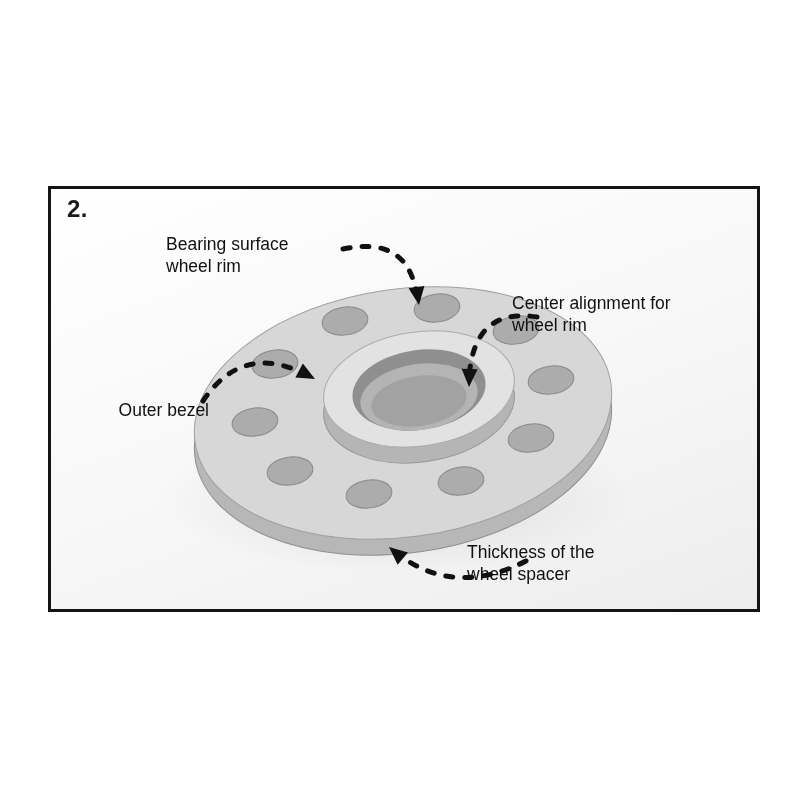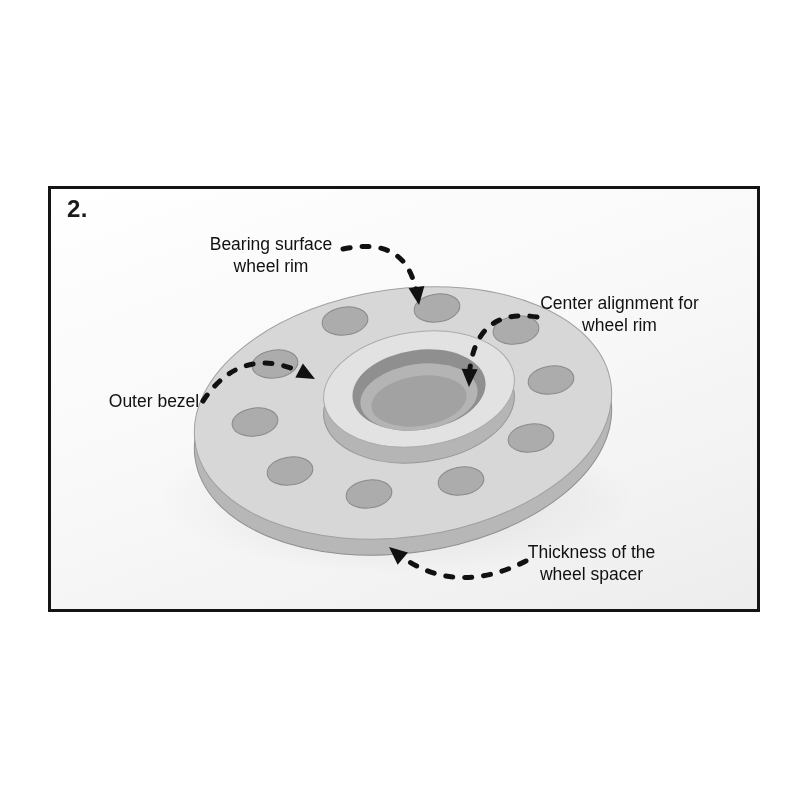--- a/index.html
+++ b/index.html
@@ -31,28 +31,27 @@
     left: 16px;
     top: 6px;
     font-size: 24px;
     font-weight: bold;
     letter-spacing: 0.5px;
   }
   .callout {
     position: absolute;
     font-size: 17.5px;
     line-height: 1.28;
-    text-align: center;
     white-space: pre-line;
     color: #111111;
   }
   .callout.bearing   { left: 115px; top: 44px;  width: 210px; }
   .callout.center-al { left: 461px; top: 103px; width: 215px; }
-  .callout.bezel     { left: 48px;  top: 201px; width: 110px; text-align: center; }
-  .callout.thickness { left: 438px; top: 352px; width: 205px; }
+  .callout.bezel     { left: 48px;  top: 210px; width: 110px; text-align: right; }
+  .callout.thickness { left: 416px; top: 352px; width: 205px; }
   .disc-shadow {
     position: absolute;
     left: 105px;
     top: 235px;
     width: 480px;
     height: 150px;
     background: radial-gradient(ellipse at 50% 50%, rgba(0,0,0,0.10), rgba(0,0,0,0.0) 70%);
   }
   svg.diagram {
     position: absolute;

